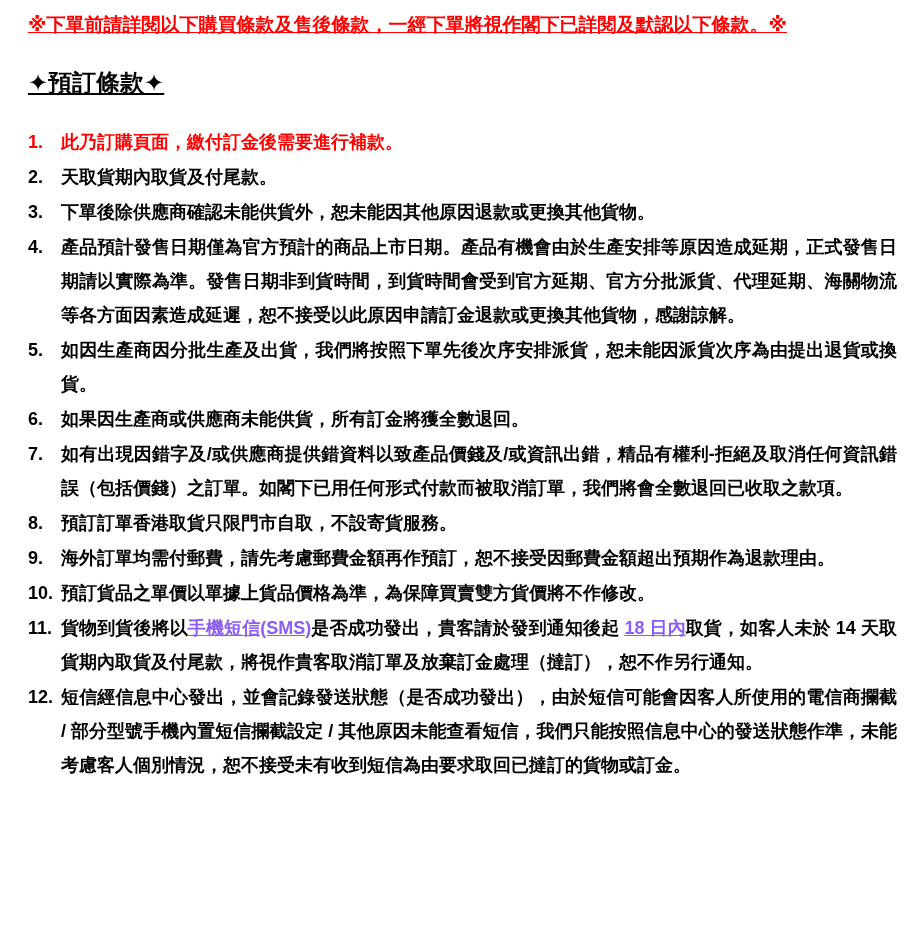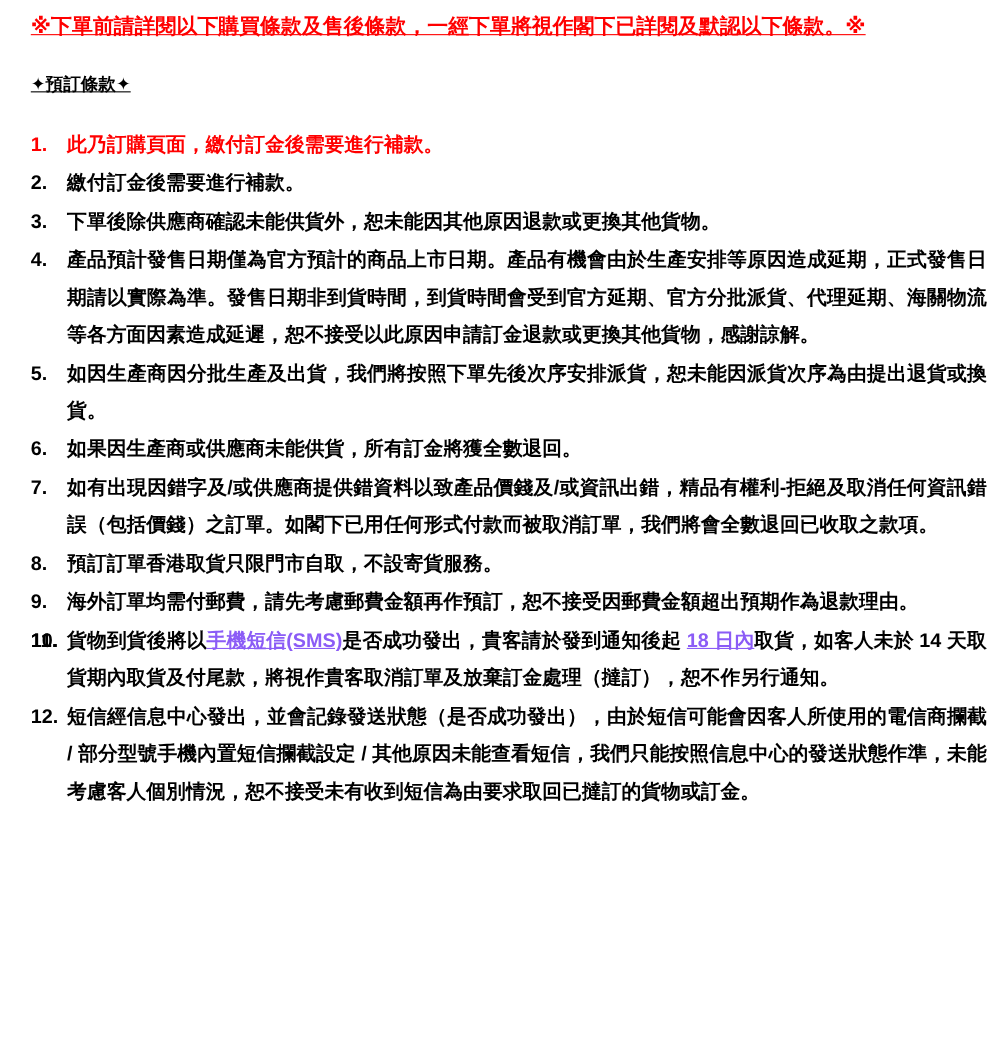--- a/index.html
+++ b/index.html
@@ -22,21 +22,21 @@
   .header {
     margin: 0 0 28px 0;
     font-size: 19px;
     line-height: 1.4;
     color: #ff0000;
     text-decoration: underline;
     font-weight: bold;
   }
   .section-title {
     margin: 0 0 26px 0;
-    font-size: 16px;
+    font-size: 24px;
     font-weight: bold;
     text-decoration: underline;
     color: #000000;
   }
   .terms-list {
     margin: 0;
     padding: 0;
   }
   .term-item {
     position: relative;
@@ -69,25 +69,25 @@
 </head>
 <body>
 
 <div class="page">
   <h1 class="header">※下單前請詳閱以下購買條款及售後條款，一經下單將視作閣下已詳閱及默認以下條款。※</h1>
 
   <h2 class="section-title">✦預訂條款✦</h2>
 
   <div class="terms-list" id="terms-list">
       <div class="term-item red"><span class="num">1.</span><span>此乃訂購頁面，繳付訂金後需要進行補款。</span></div>
-      <div class="term-item"><span class="num">2.</span><span>繳付訂金後需要進行補款。</span></div>
+      <div class="term-item"><span class="num">2.</span><span>天取貨期內取貨及付尾款。</span></div>
       <div class="term-item"><span class="num">3.</span><span>下單後除供應商確認未能供貨外，恕未能因其他原因退款或更換其他貨物。</span></div>
       <div class="term-item"><span class="num">4.</span><span>產品預計發售日期僅為官方預計的商品上市日期。產品有機會由於生產安排等原因造成延期，正式發售日期請以實際為準。發售日期非到貨時間，到貨時間會受到官方延期、官方分批派貨、代理延期、海關物流等各方面因素造成延遲，恕不接受以此原因申請訂金退款或更換其他貨物，感謝諒解。</span></div>
       <div class="term-item"><span class="num">5.</span><span>如因生產商因分批生產及出貨，我們將按照下單先後次序安排派貨，恕未能因派貨次序為由提出退貨或換貨。</span></div>
       <div class="term-item"><span class="num">6.</span><span>如果因生產商或供應商未能供貨，所有訂金將獲全數退回。</span></div>
       <div class="term-item"><span class="num">7.</span><span>如有出現因錯字及/或供應商提供錯資料以致產品價錢及/或資訊出錯，精品有權利-拒絕及取消任何資訊錯誤（包括價錢）之訂單。如閣下已用任何形式付款而被取消訂單，我們將會全數退回已收取之款項。</span></div>
       <div class="term-item"><span class="num">8.</span><span>預訂訂單香港取貨只限門市自取，不設寄貨服務。</span></div>
       <div class="term-item"><span class="num">9.</span><span>海外訂單均需付郵費，請先考慮郵費金額再作預訂，恕不接受因郵費金額超出預期作為退款理由。</span></div>
-      <div class="term-item"><span class="num">10.</span></div>
+      <div class="term-item"><span class="num">10.</span><span>預訂貨品之單價以單據上貨品價格為準，為保障買賣雙方貨價將不作修改。</span></div>
       <div class="term-item"><span class="num">11.</span><span>貨物到貨後將以</span><span class="seg-red-u">手機短信(SMS)</span><span>是否成功發出，貴客請於發到通知後起 </span><span class="seg-red-u">18 日內</span><span>取貨，如客人未於 14 天取貨期內取貨及付尾款，將視作貴客取消訂單及放棄訂金處理（撻訂），恕不作另行通知。</span></div>
       <div class="term-item"><span class="num">12.</span><span>短信經信息中心發出，並會記錄發送狀態（是否成功發出），由於短信可能會因客人所使用的電信商攔截 / 部分型號手機內置短信攔截設定 / 其他原因未能查看短信，我們只能按照信息中心的發送狀態作準，未能考慮客人個別情況，恕不接受未有收到短信為由要求取回已撻訂的貨物或訂金。</span></div>
     </div>
 </div>
 
 </body></html>

